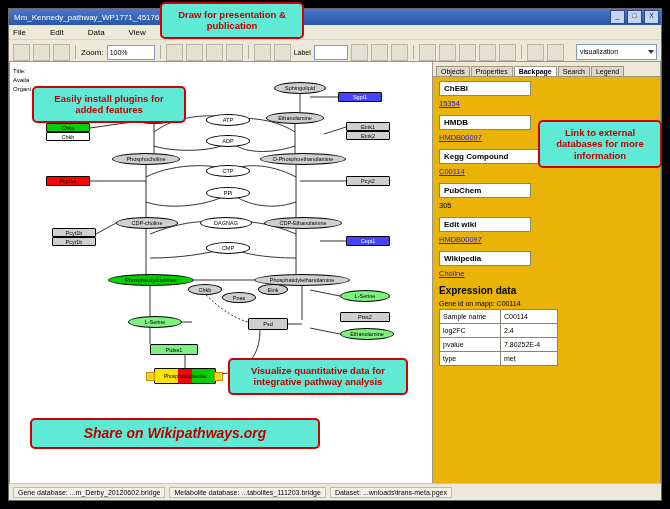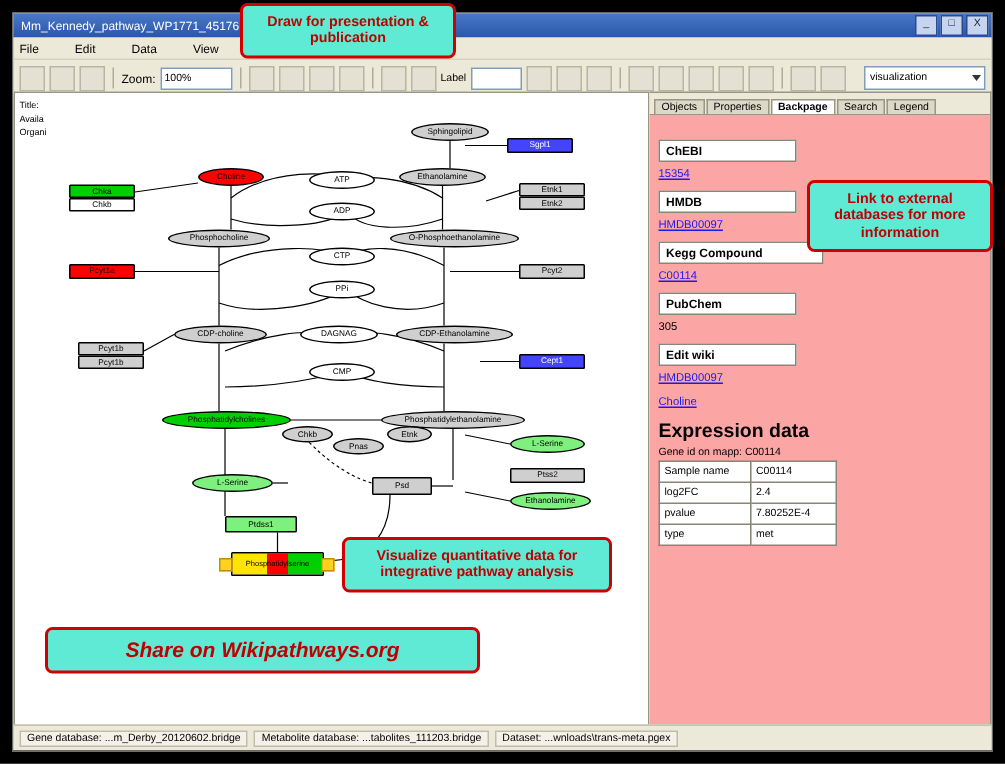--- a/index.html
+++ b/index.html
@@ -36,25 +36,25 @@
   .infoline{position:absolute;left:3px;font-size:6px;color:#000;}
 
   
   .statusbar{position:absolute;left:0;right:0;bottom:0;height:16px;background:#ece9d8;border-top:1px solid #c8c4b4;display:flex;align-items:center;font-size:7px;padding-left:4px;gap:4px;}
   .statusbar .seg{border:1px solid #c0bcac;padding:1px 4px;background:#f4f2e8;}
 
   
   .tabs{display:flex;height:14px;align-items:flex-end;padding-left:3px;gap:1px;border-bottom:1px solid #9a9684;background:#ece9d8;}
   .tab{font-size:7px;padding:1px 4px;border:1px solid #9a9684;border-bottom:none;background:#ddd9c8;}
   .tab.active{background:#fff;font-weight:bold;}
-  .rcontent{position:absolute;left:0;right:0;top:15px;bottom:0;background:#fca5a5;overflow:hidden;padding:16px 6px;box-sizing:border-box;}
+  .rcontent{position:absolute;left:0;right:0;top:15px;bottom:0;background:#eab308;overflow:hidden;padding:4px 6px;box-sizing:border-box;}
   .dbname{background:#fff;border:1px solid #8a8676;font-size:8px;font-weight:bold;padding:2px 4px;width:92px;box-sizing:border-box;margin-bottom:3px;}
   .dblink{font-size:7.5px;color:#1a1aee;text-decoration:underline;margin-bottom:7px;}
   .dbtext{font-size:7.5px;color:#000;margin-bottom:7px;}
-  .exprhdr{font-size:13px;font-weight:bold;margin:6px 0 4px 0;}
+  .exprhdr{font-size:10px;font-weight:bold;margin:6px 0 4px 0;}
   .geneid{font-size:7px;margin-bottom:2px;}
   table.expr{border-collapse:collapse;font-size:7px;}
   table.expr td{border:1px solid #8a8676;background:#fff;padding:1px 3px;height:11px;}
   table.expr td.k{width:54px;}
   table.expr td.v{width:50px;}
 
   
   .node{position:absolute;font-size:5.5px;text-align:center;color:#000;border:1px solid #000;box-sizing:border-box;display:flex;align-items:center;justify-content:center;}
   .oval{border-radius:50%;}
   .rect{border-radius:1px;}
@@ -207,20 +207,21 @@
       <div class="node oval lgreen" style="left:330px;top:228px;width:50px;height:12px;">L-Serine</div>
       <div class="node rect gray" style="left:330px;top:250px;width:50px;height:10px;">Ptss2</div>
       <div class="node oval lgreen" style="left:330px;top:266px;width:54px;height:12px;">Ethanolamine</div>
       <div class="node rect gray" style="left:238px;top:256px;width:40px;height:12px;">Psd</div>
       <div class="node oval lgreen" style="left:118px;top:254px;width:54px;height:12px;">L-Serine</div>
       <div class="node rect lgreen" style="left:140px;top:282px;width:48px;height:11px;">Ptdss1</div>
       <div class="node rect" style="left:144px;top:306px;width:62px;height:16px;background:linear-gradient(90deg,#ffe400 0 38%,#ff0000 38% 62%,#00d000 62% 100%);font-size:5px;">Phosphatidylserine</div>
       <div class="arrowdot" style="left:136px;top:310px;"></div>
       <div class="arrowdot" style="left:204px;top:310px;"></div>
 
+      <div class="callout" style="left:22px;top:24px;width:154px;">Easily install plugins for added features</div>
       <div class="callout" style="left:218px;top:296px;width:180px;">Visualize quantitative data  for integrative pathway analysis</div>
       <div class="callout big" style="left:20px;top:356px;width:290px;">Share on Wikipathways.org</div>
     </div>
 
     <div class="rightpane">
       <div class="tabs">
         <div class="tab">Objects</div>
         <div class="tab">Properties</div>
         <div class="tab active">Backpage</div>
         <div class="tab">Search</div>
@@ -235,20 +236,21 @@
 
         <div class="dbname" style="width:110px">Kegg Compound</div>
         <div class="dblink">C00114</div>
 
         <div class="dbname">PubChem</div>
         <div class="dbtext">305</div>
 
         <div class="dbname">Edit wiki</div>
         <div class="dblink">HMDB00097</div>
 
+        <div class="dbname">Wikipedia</div>
         <div class="dblink">Choline</div>
 
         <div class="exprhdr">Expression data</div>
         <div class="geneid">Gene id on mapp: C00114</div>
         <table class="expr">
           <tbody>
               <tr>
             <td class="k">Sample name</td>
             <td class="v">C00114</td>
           </tr>

